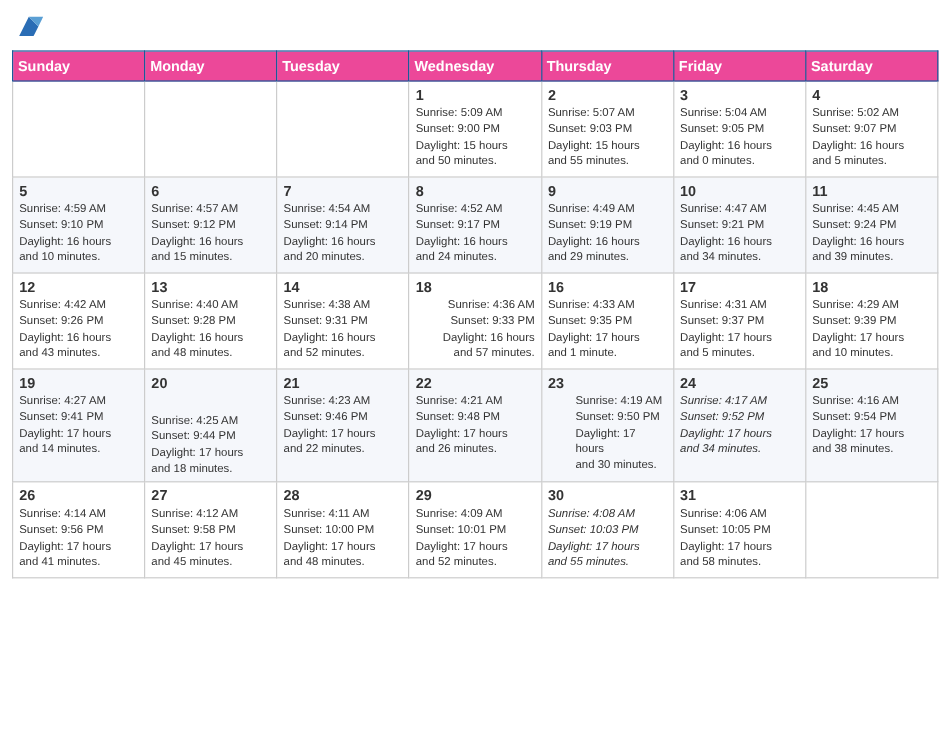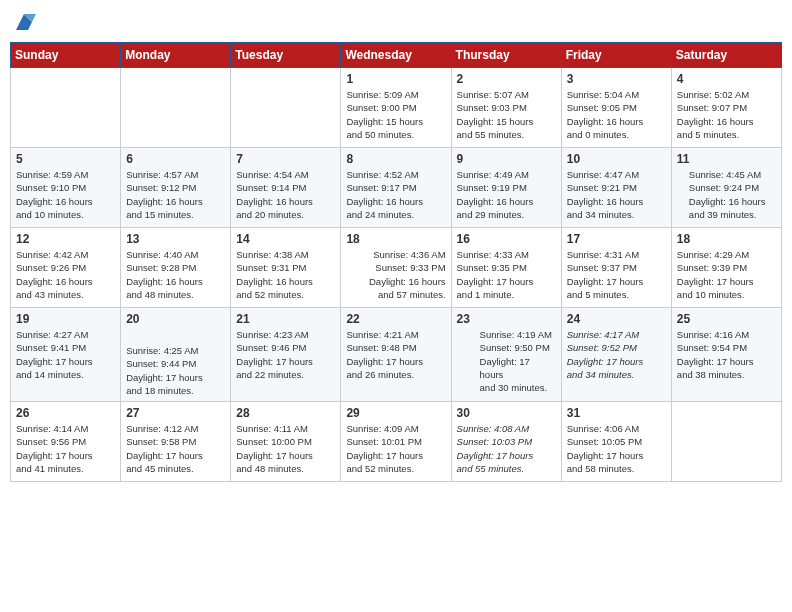--- a/index.html
+++ b/index.html
@@ -43,21 +43,21 @@
     .calendar-subtitle {
       font-size: 14px;
       color: #555;
     }
     .calendar-table {
       width: 100%;
       border-collapse: collapse;
       table-layout: fixed;
     }
     .calendar-table th {
-      background: #b91c1c;
+      background: #ec4899;
       color: #fff;
       font-size: 12px;
       padding: 5px 4px;
       text-align: left;
       border: 1px solid #1a5a9a;
     }
     .calendar-table td {
       border: 1px solid #ccc;
       vertical-align: top;
       padding: 4px 5px;
@@ -187,21 +187,21 @@
         </td>
         <td>
           <div class="day-number">10</div>
           <div class="day-info" style="white-space: pre-line;">Sunrise: 4:47 AM
 Sunset: 9:21 PM
 Daylight: 16 hours
 and 34 minutes.</div>
         </td>
         <td>
           <div class="day-number">11</div>
-          <div class="day-info" style="white-space: pre-line; margin-left: 12px;">Sunrise: 4:45 AM
+          <div class="day-info" style="white-space: pre-line;">Sunrise: 4:45 AM
 Sunset: 9:24 PM
 Daylight: 16 hours
 and 39 minutes.</div>
         </td>
       </tr>
       <tr>
         <td>
           <div class="day-number">12</div>
           <div class="day-info" style="white-space: pre-line;">Sunrise: 4:42 AM
 Sunset: 9:26 PM

